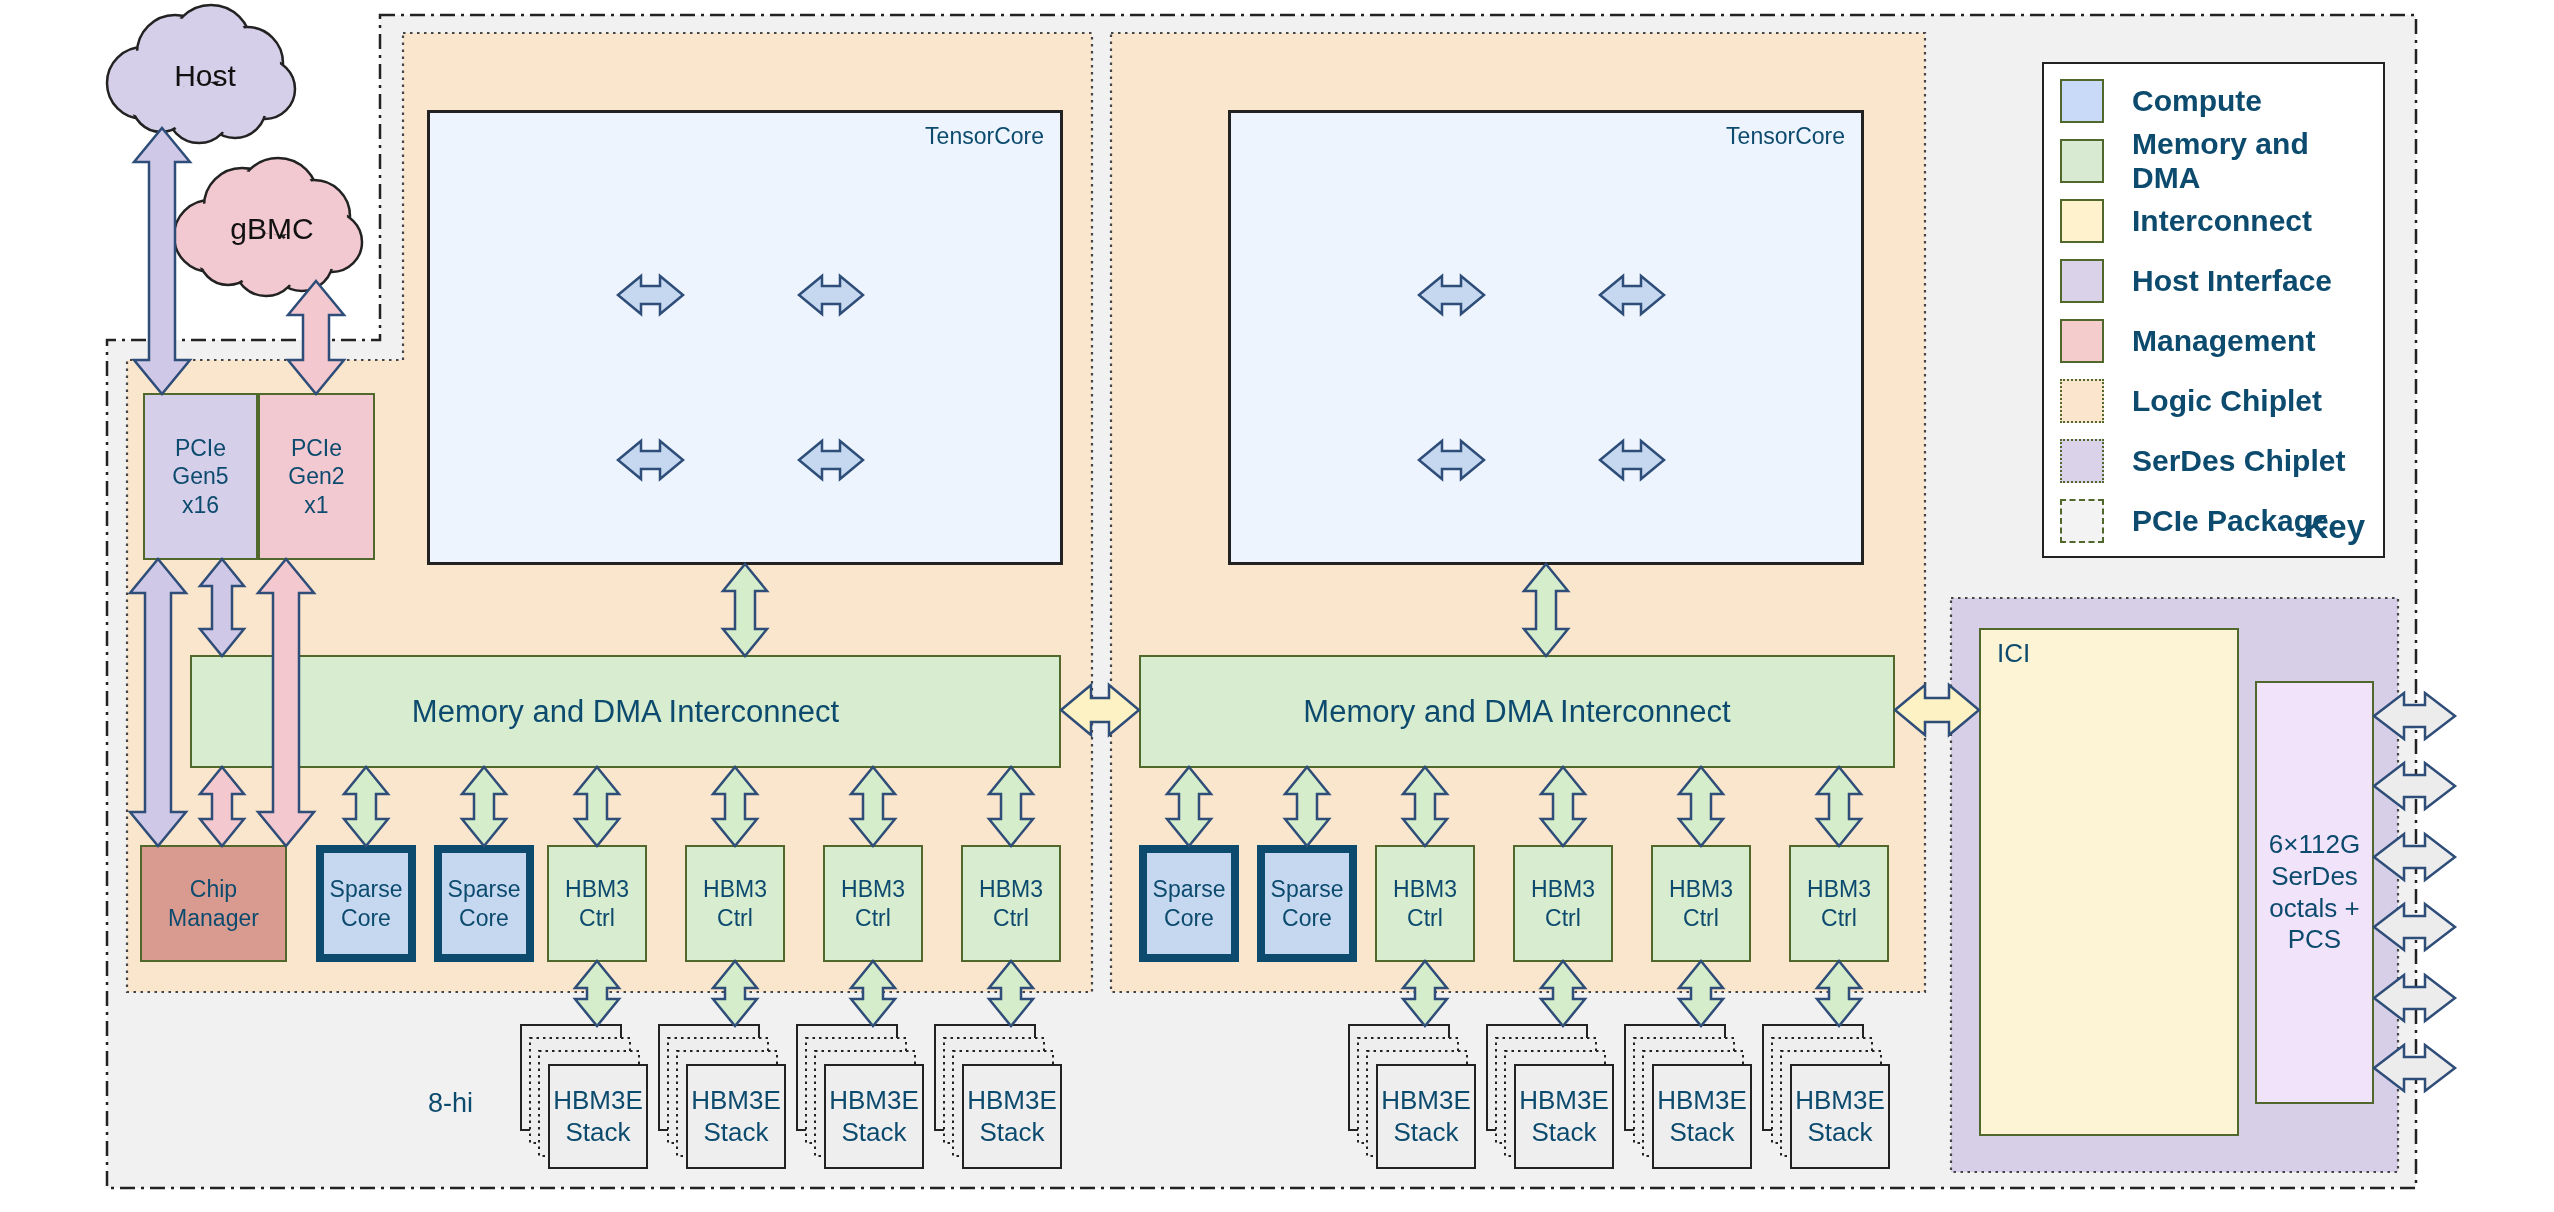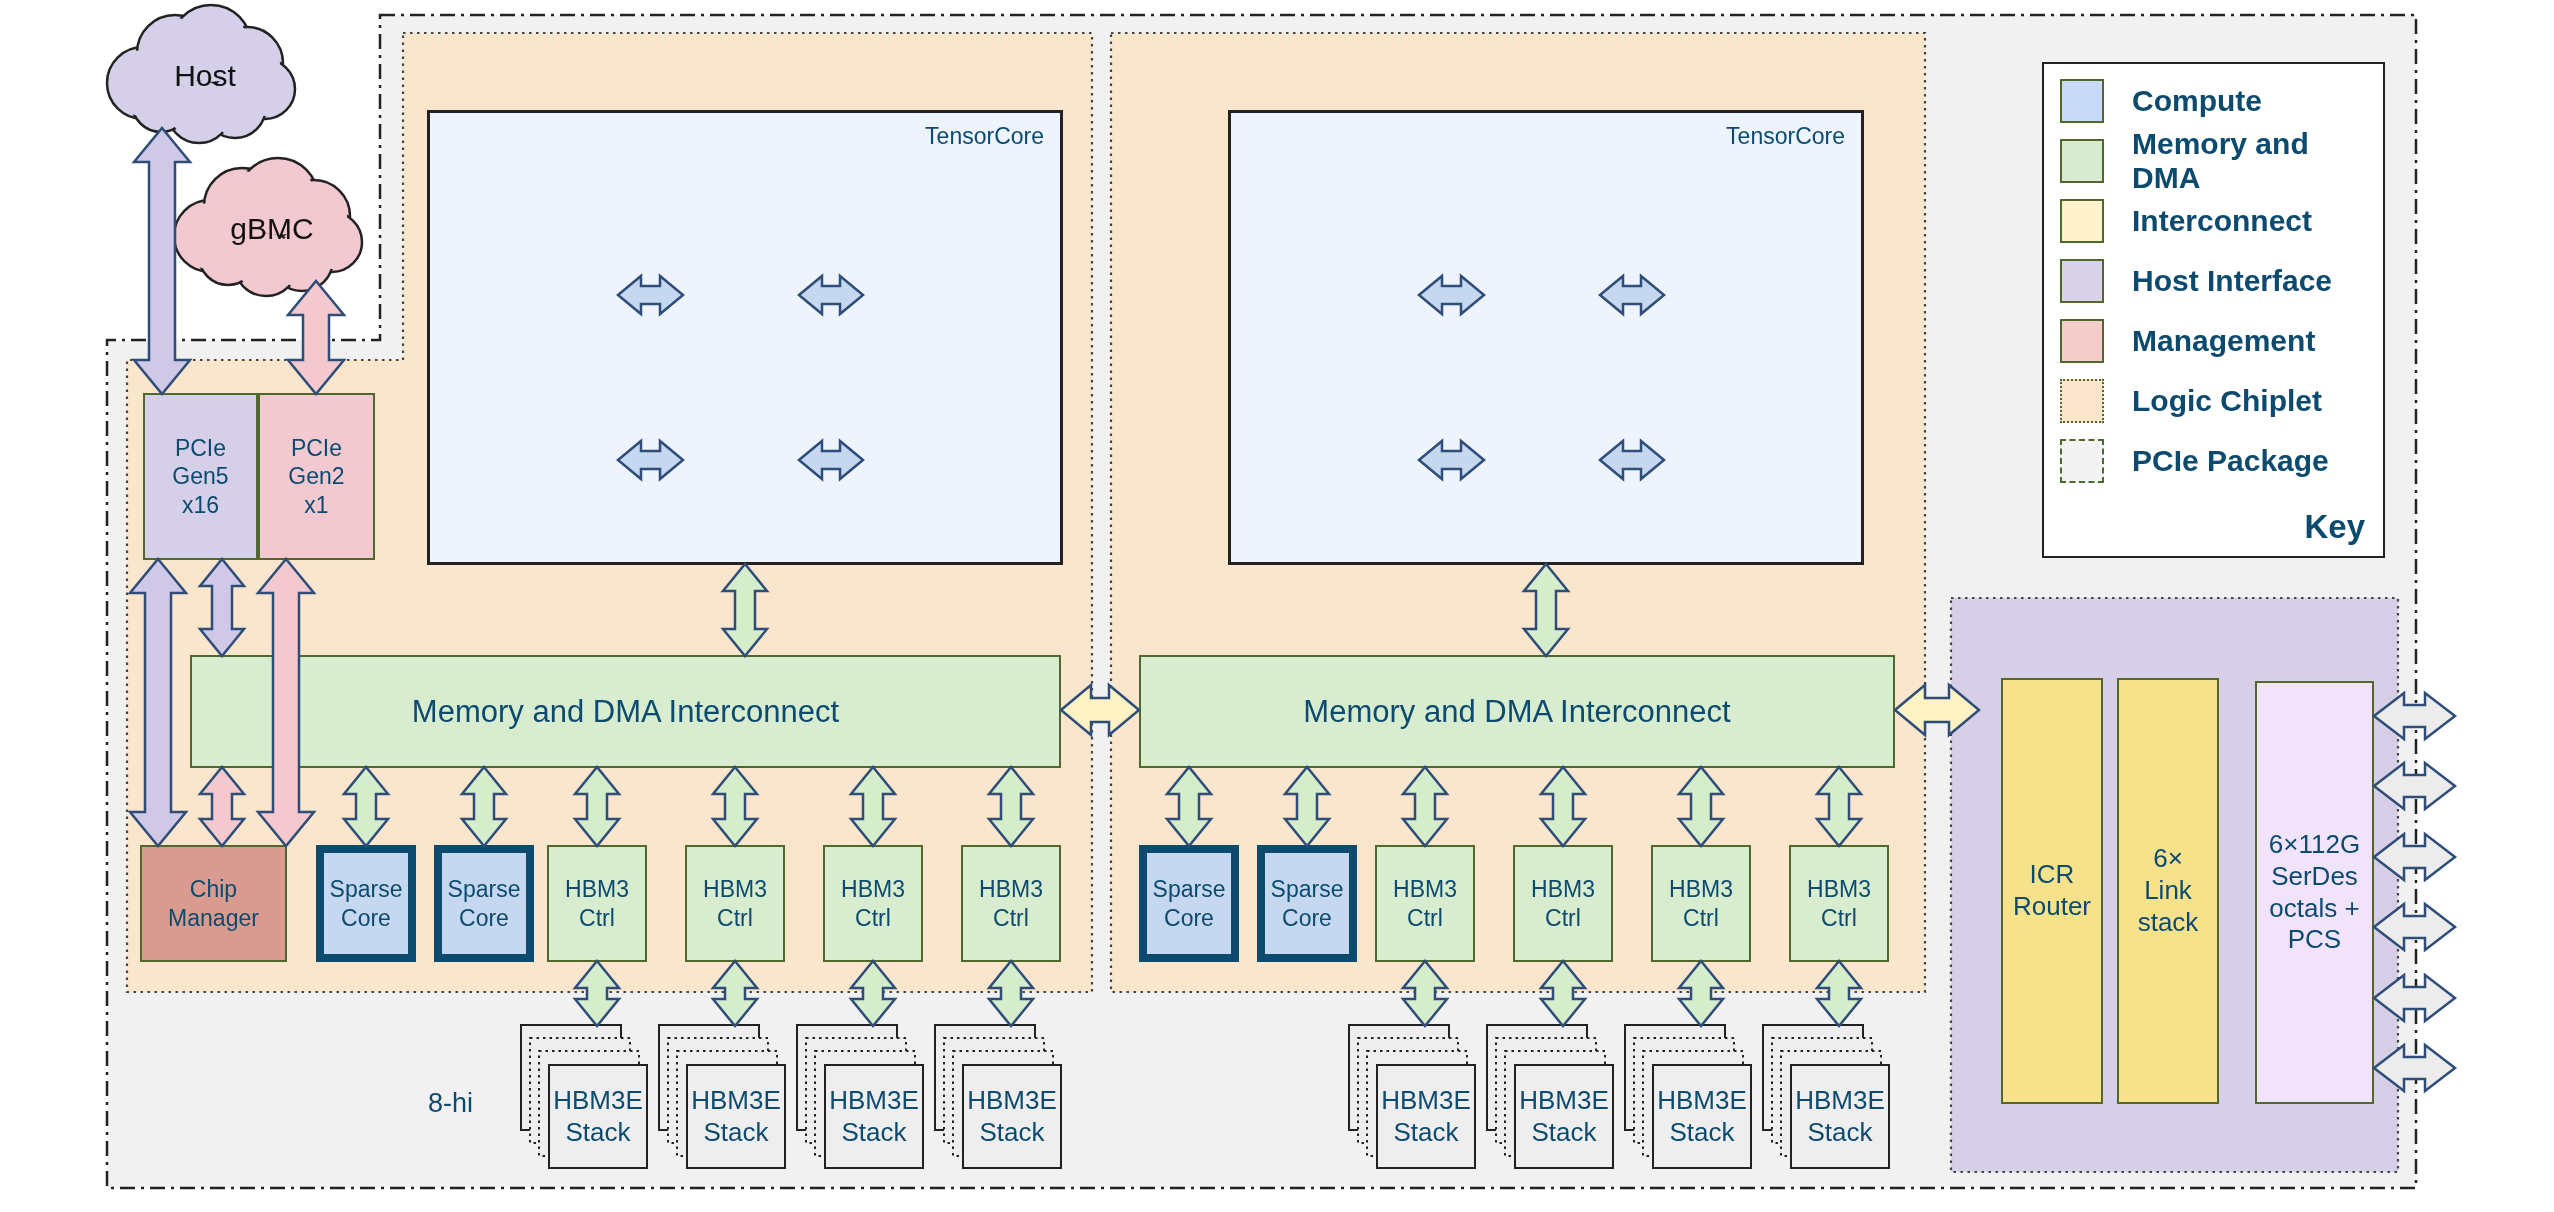--- a/index.html
+++ b/index.html
@@ -195,20 +195,23 @@
 Stack</div>
     </div>
 
   <div class="tc" style="left:427px;top:110px;width:636px;height:455px;">
     <span class="tc-label">TensorCore</span>
   </div>
   <div class="tc" style="left:1228px;top:110px;width:636px;height:455px;">
     <span class="tc-label">TensorCore</span>
   </div>
 
+  <div class="ici" style="left:1979px;top:628px;width:260px;height:508px;">
+    <span class="ici-label">ICI</span>
+  </div>
 
   <div class="note" style="left:428px;top:1088px;width:76px;">8-hi</div>
 
   <div class="legend">
     <div class="lrow">
         <div class="swatch sw-compute"></div>
         <span>Compute</span>
       </div>
     <div class="lrow">
         <div class="swatch sw-memory"></div>
@@ -222,20 +225,24 @@
         <div class="swatch sw-host"></div>
         <span>Host Interface</span>
       </div>
     <div class="lrow">
         <div class="swatch sw-management"></div>
         <span>Management</span>
       </div>
     <div class="lrow">
         <div class="swatch sw-logic-chiplet"></div>
         <span>Logic Chiplet</span>
+      </div>
+    <div class="lrow">
+        <div class="swatch sw-serdes-chiplet"></div>
+        <span>SerDes Chiplet</span>
       </div>
     <div class="lrow">
         <div class="swatch sw-chip-package"></div>
         <span>PCIe Package</span>
       </div>
     <div class="legend-key">Key</div>
   </div>
 
   <svg id="arrows" viewBox="0 0 2554 1212">
       <polygon points="162,128 190,162 175,162 175,360 190,360 162,394 134,360 149,360 149,162 134,162" fill="#cfc8e6" stroke="#2e4d78" stroke-width="2.5"></polygon>

